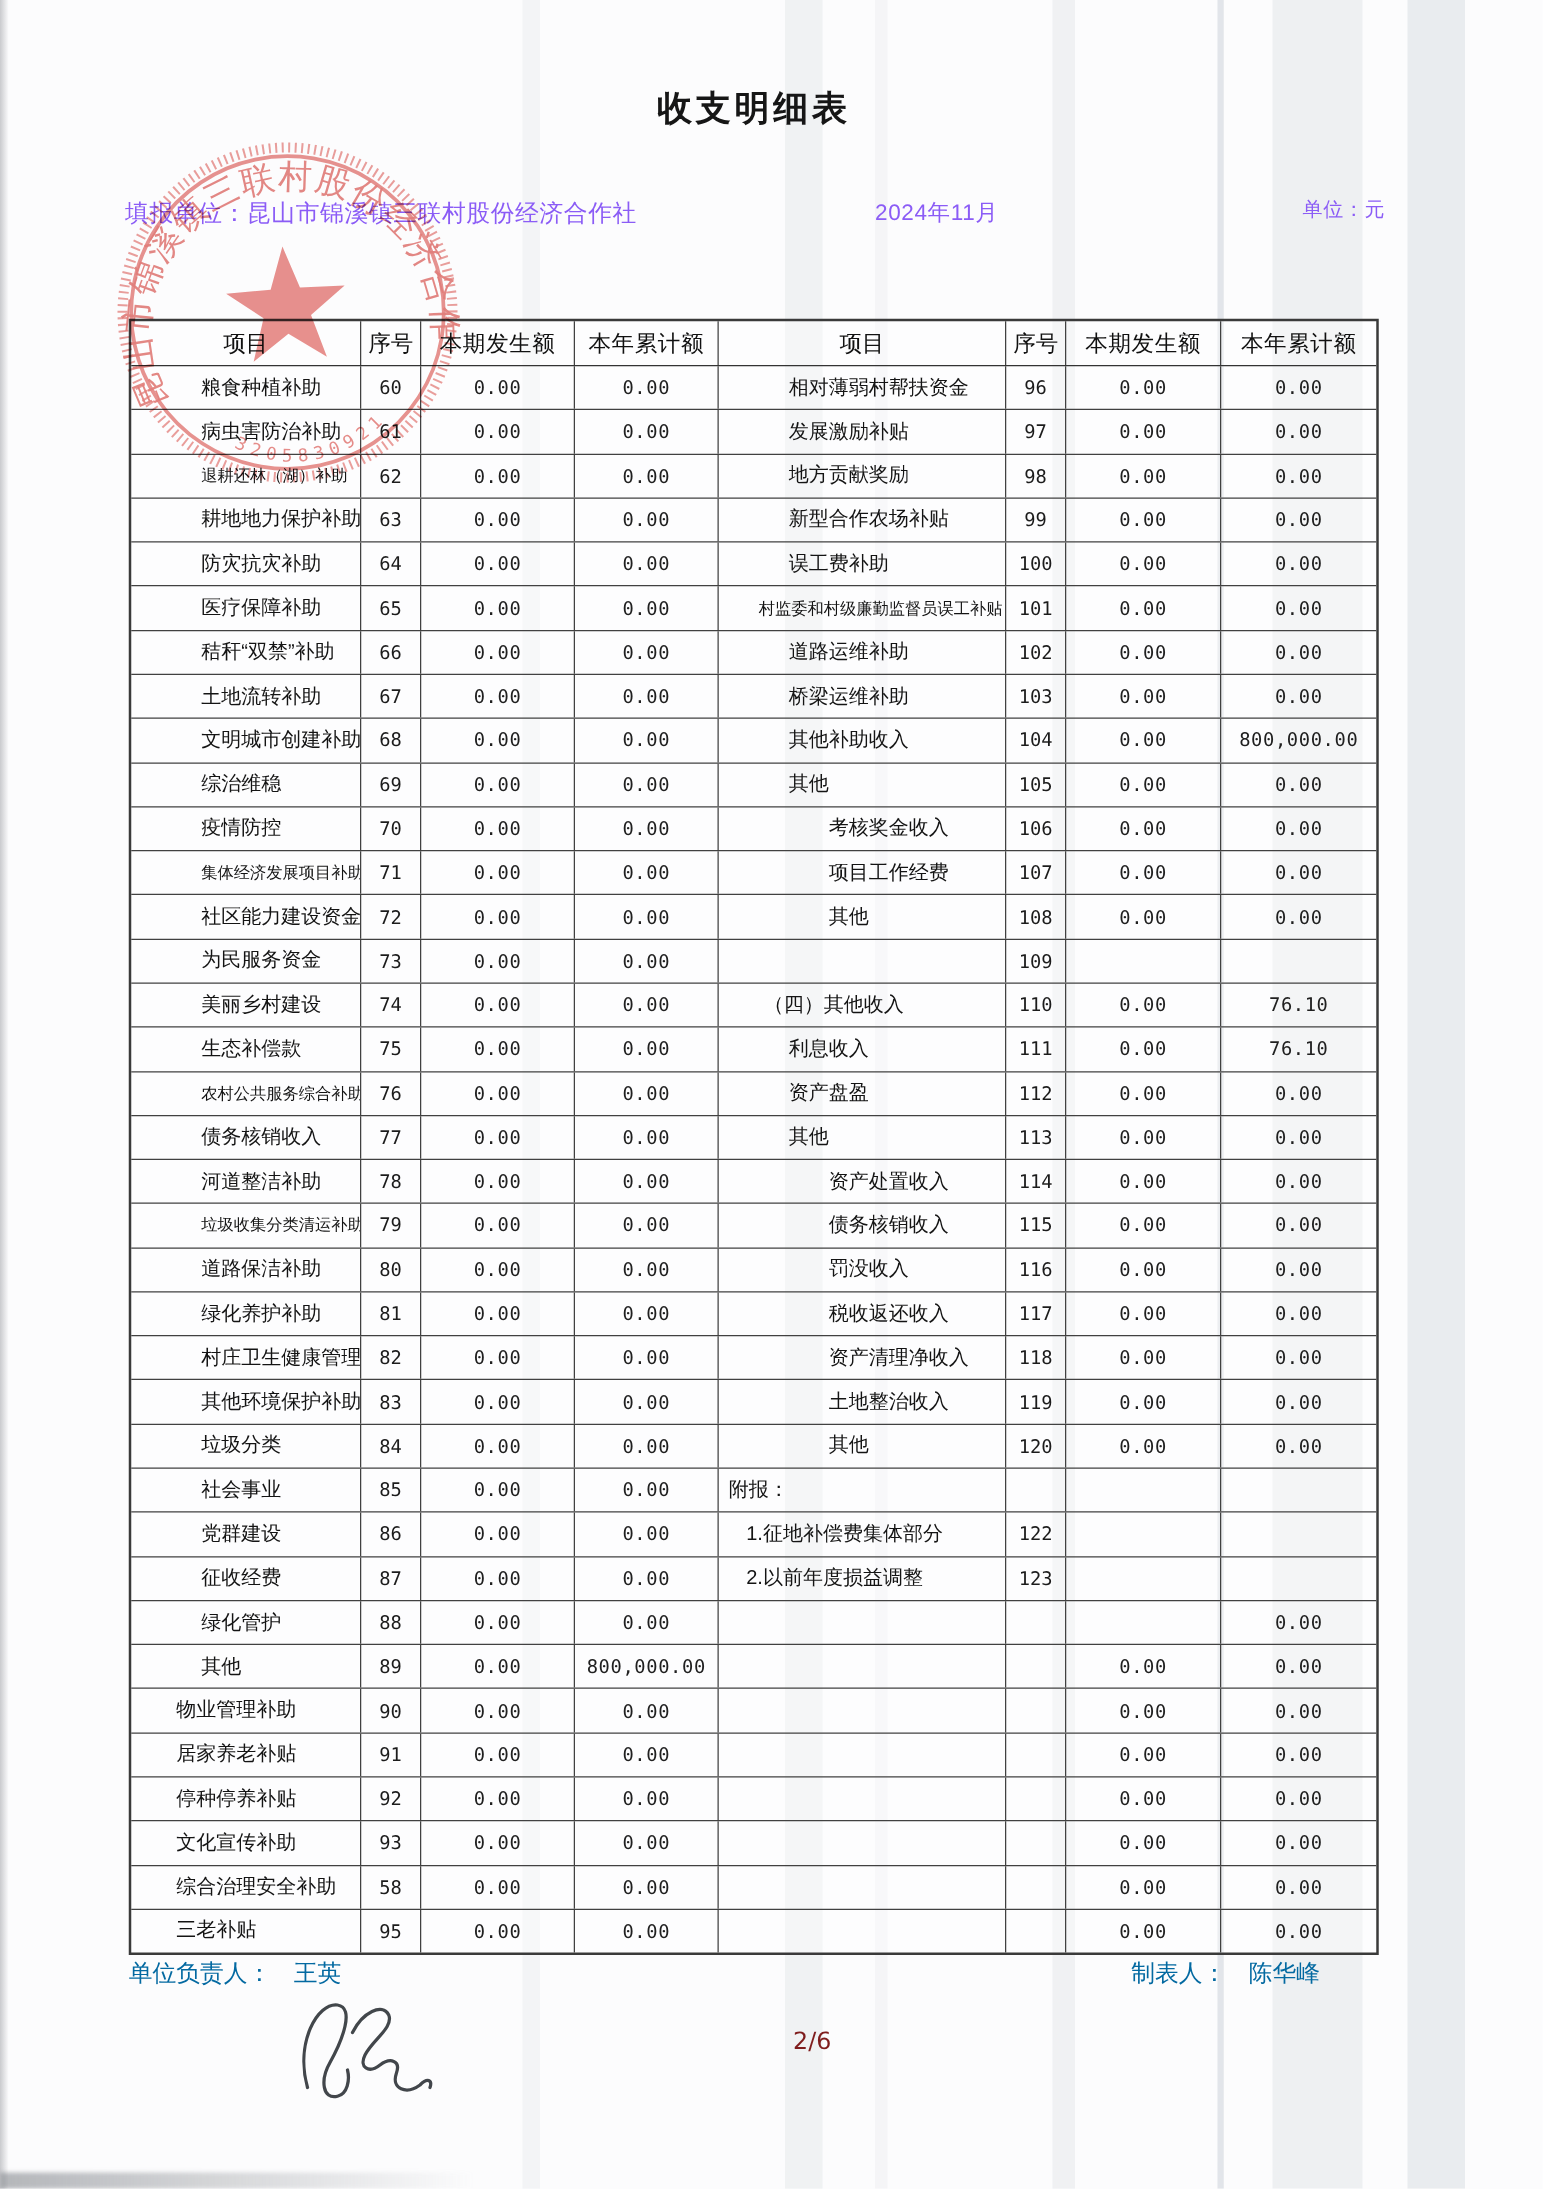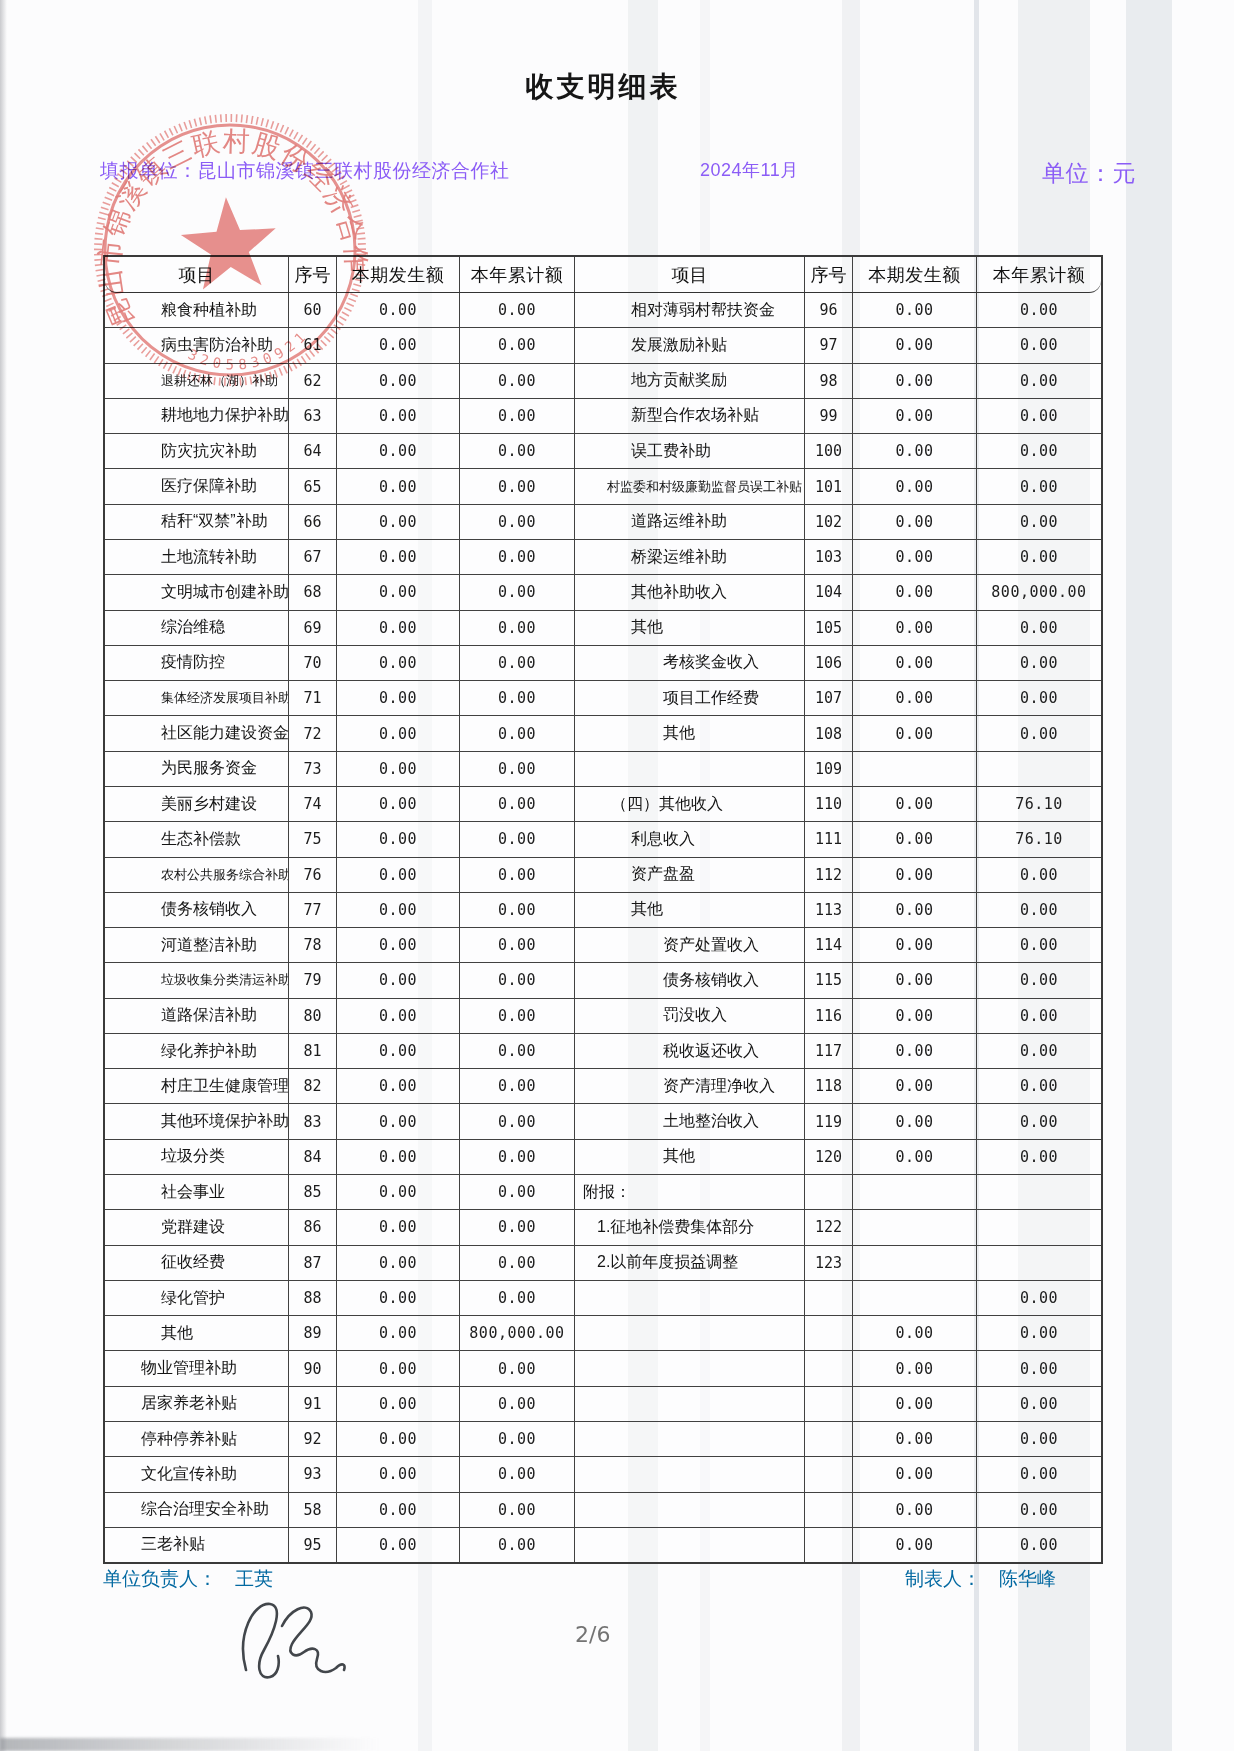--- a/index.html
+++ b/index.html
@@ -15,28 +15,28 @@
     background:linear-gradient(to right, rgba(140,142,148,.45), rgba(140,142,148,0));pointer-events:none;}
   .smudge-bottom{position:absolute;left:0;top:1738px;width:380px;height:13px;
     background:linear-gradient(to right, rgba(120,124,130,.55), rgba(120,124,130,0));
     filter:blur(1.5px);pointer-events:none;}
   
   .doc-title{position:absolute;left:103px;top:68px;width:1000px;text-align:center;
     font-size:28px;font-weight:700;letter-spacing:3px;color:#161616;}
   .meta-line{position:absolute;top:158px;font-size:19px;color:#8b5cf6;letter-spacing:.5px;}
   .meta-unit-name{left:100px;}
   .meta-period{left:700px;font-size:18px;}
-  .meta-currency{left:1042px;font-size:23px;}
+  .meta-currency{left:1042px;font-size:16px;}
   
   .sheet-table{position:absolute;left:103px;top:255px;width:1000px;height:1309px;
     border:2px solid #3a3a3a;box-sizing:border-box;display:flex;flex-direction:column;
     background:rgba(255,255,255,.35);}
   .trow{display:flex;flex:1;min-height:0;border-bottom:1px solid #414141;}
   .trow:last-child{border-bottom:none;}
-  .trow.head{flex:none;height:35px;border-bottom:1.5px solid #333;border-radius:12px;}
+  .trow.head{flex:none;height:35px;border-bottom:1.5px solid #333;}
   .tcell{border-right:1px solid #414141;box-sizing:border-box;display:flex;align-items:center;
     overflow:hidden;white-space:nowrap;}
   .tcell:last-child{border-right:none;}
   .c-item{width:184px;font-size:16px;justify-content:flex-start;color:#141414;}
   .c-item2{width:230px;}
   .c-seq{width:48px;justify-content:center;font-family:"DejaVu Sans Mono", monospace;font-size:15px;}
   .c-val{width:123px;justify-content:center;font-family:"DejaVu Sans Mono", monospace;
     font-size:15px;letter-spacing:.5px;color:#202020;}
   .c-ytd{width:115px;}
   .c-val2{width:124px;}
@@ -47,22 +47,22 @@
   .ind-2{padding-left:36px;}
   .ind-3{padding-left:56px;}
   .ind-4{padding-left:88px;}
   .small{font-size:13px !important;padding-left:32px !important;}
   .fit{font-size:13px !important;}
   
   .sig-line{position:absolute;top:1566px;font-size:19px;color:#0369a1;}
   .sig-manager{left:103px;}
   .sig-preparer{left:905px;}
   .sig-line .name{margin-left:18px;}
-  .page-num{position:absolute;left:575px;top:1622px;width:90px;text-align:left;
-    font-family:"DejaVu Sans", sans-serif;font-size:22px;color:#737373;}
+  .page-num{position:absolute;left:575px;top:1622px;width:90px;text-align:right;
+    font-family:"DejaVu Sans", sans-serif;font-size:19px;color:#7f1d1d;}
   
   .stamp{position:absolute;left:74px;top:94px;width:312px;height:312px;
     opacity:.8;mix-blend-mode:multiply;transform:rotate(-12deg);pointer-events:none;}
   
   .signature{position:absolute;left:226px;top:1590px;width:132px;height:108px;pointer-events:none;}
 </style>
 </head>
 <body>
 
 <div class="streak" style="left:418px;width:14px;background:rgba(205,210,216,.18);"></div>

